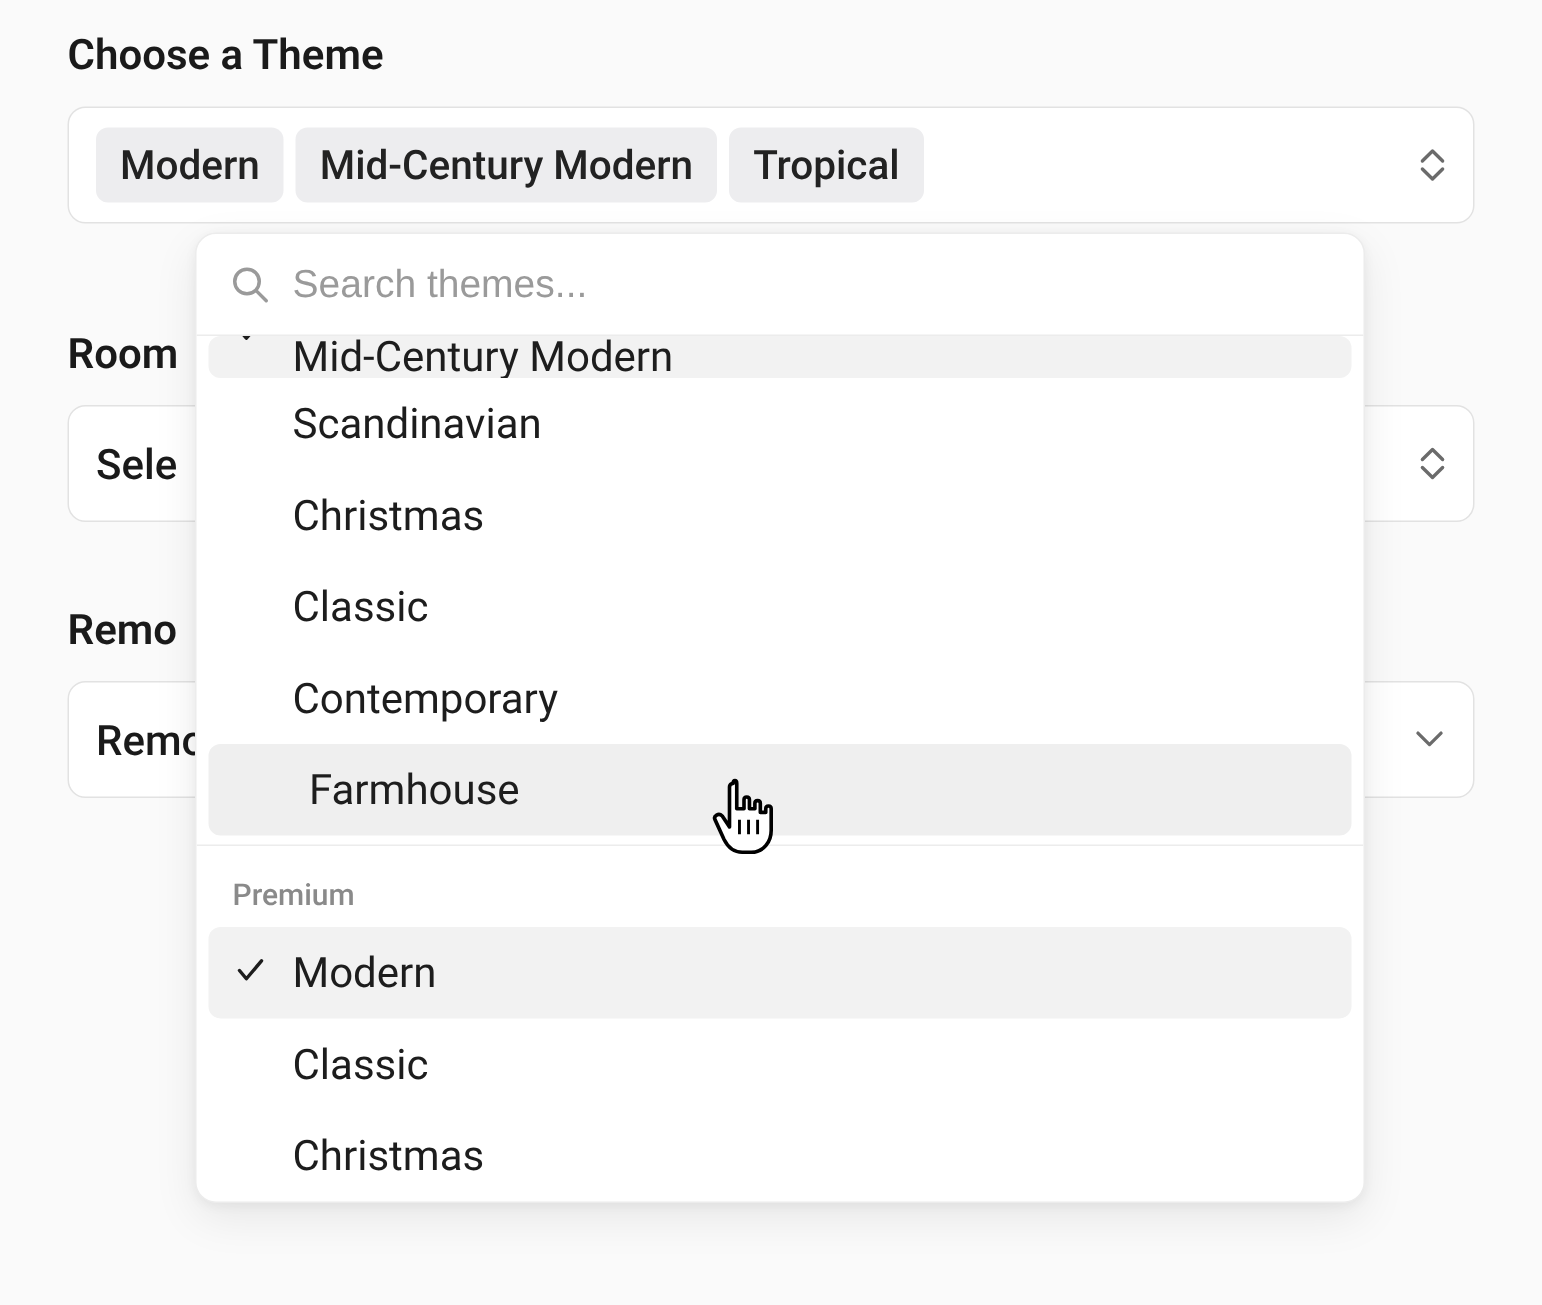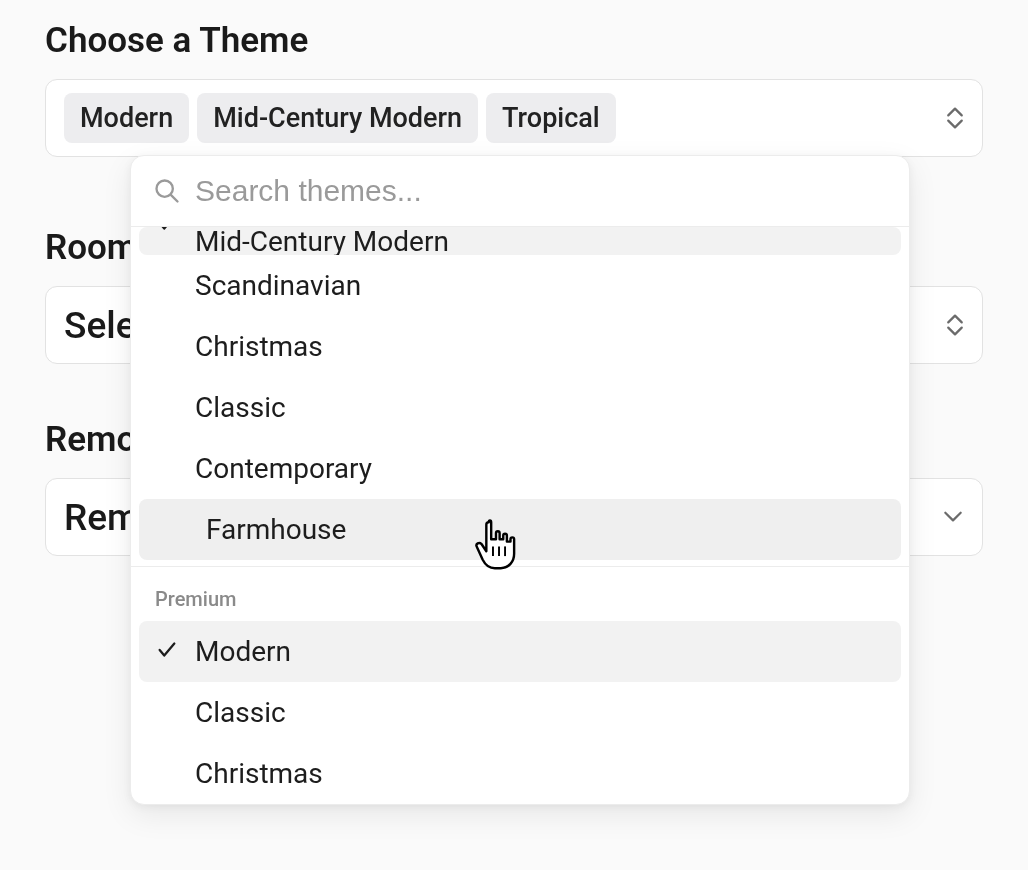--- a/index.html
+++ b/index.html
@@ -13,21 +13,21 @@
       width: 1028px;
       height: 870px;
       overflow: hidden;
       position: relative;
       padding: 20px 45px;
     }
     .field-group {
       margin-bottom: 55px;
     }
     .field-label {
-      font-size: 35px;
+      font-size: 28px;
       font-weight: 600;
       color: #1a1a1a;
       margin-bottom: 18px;
       display: block;
     }
     .select-box {
       width: 100%;
       border: 1px solid #e2e2e2;
       border-radius: 12px;
       background: #fff;
@@ -46,21 +46,21 @@
     }
     .chip {
       background: #ededef;
       border-radius: 8px;
       padding: 9px 16px;
       font-size: 27px;
       font-weight: 500;
       color: #222;
     }
     .placeholder-text {
-      font-size: 37px;
+      font-size: 28px;
       color: #1a1a1a;
       font-weight: 500;
     }
     .chevrons {
       display: flex;
       flex-direction: column;
       align-items: center;
       gap: 0;
       color: #6b6b6b;
     }
@@ -101,21 +101,21 @@
       flex-shrink: 0;
     }
     .search-icon svg {
       width: 28px;
       height: 28px;
       display: block;
     }
     .search-input {
       border: none;
       outline: none;
-      font-size: 30px;
+      font-size: 26px;
       color: #333;
       flex: 1;
       background: transparent;
     }
     .search-input::placeholder {
       color: #9a9a9a;
     }
     .options-scroll {
       max-height: 660px;
       overflow: hidden;

